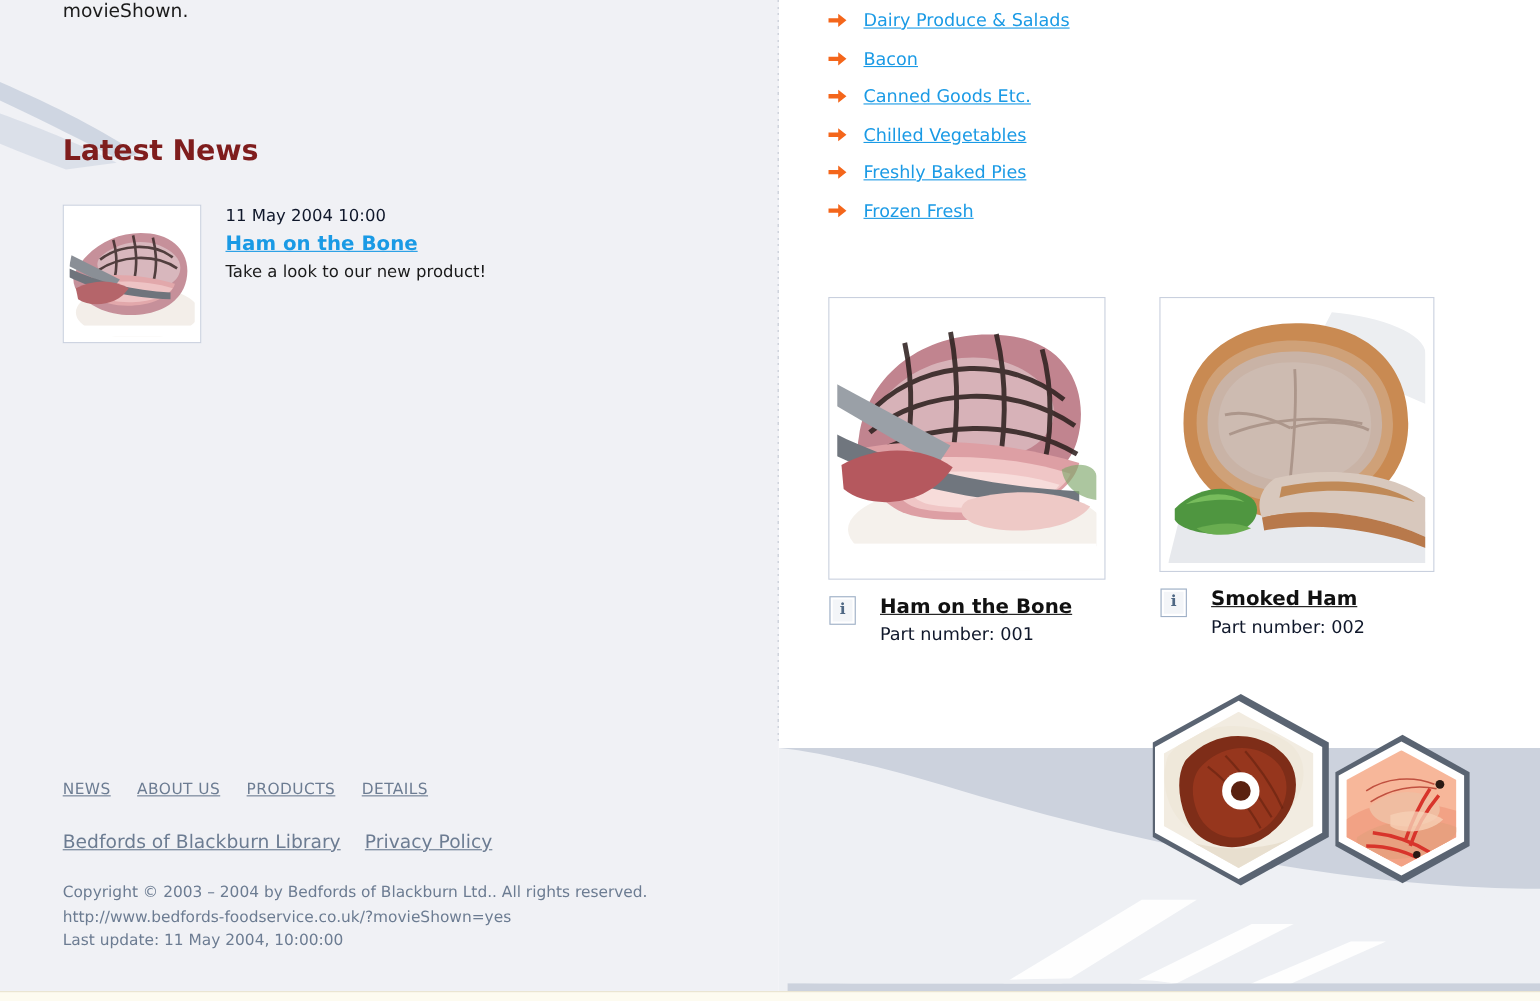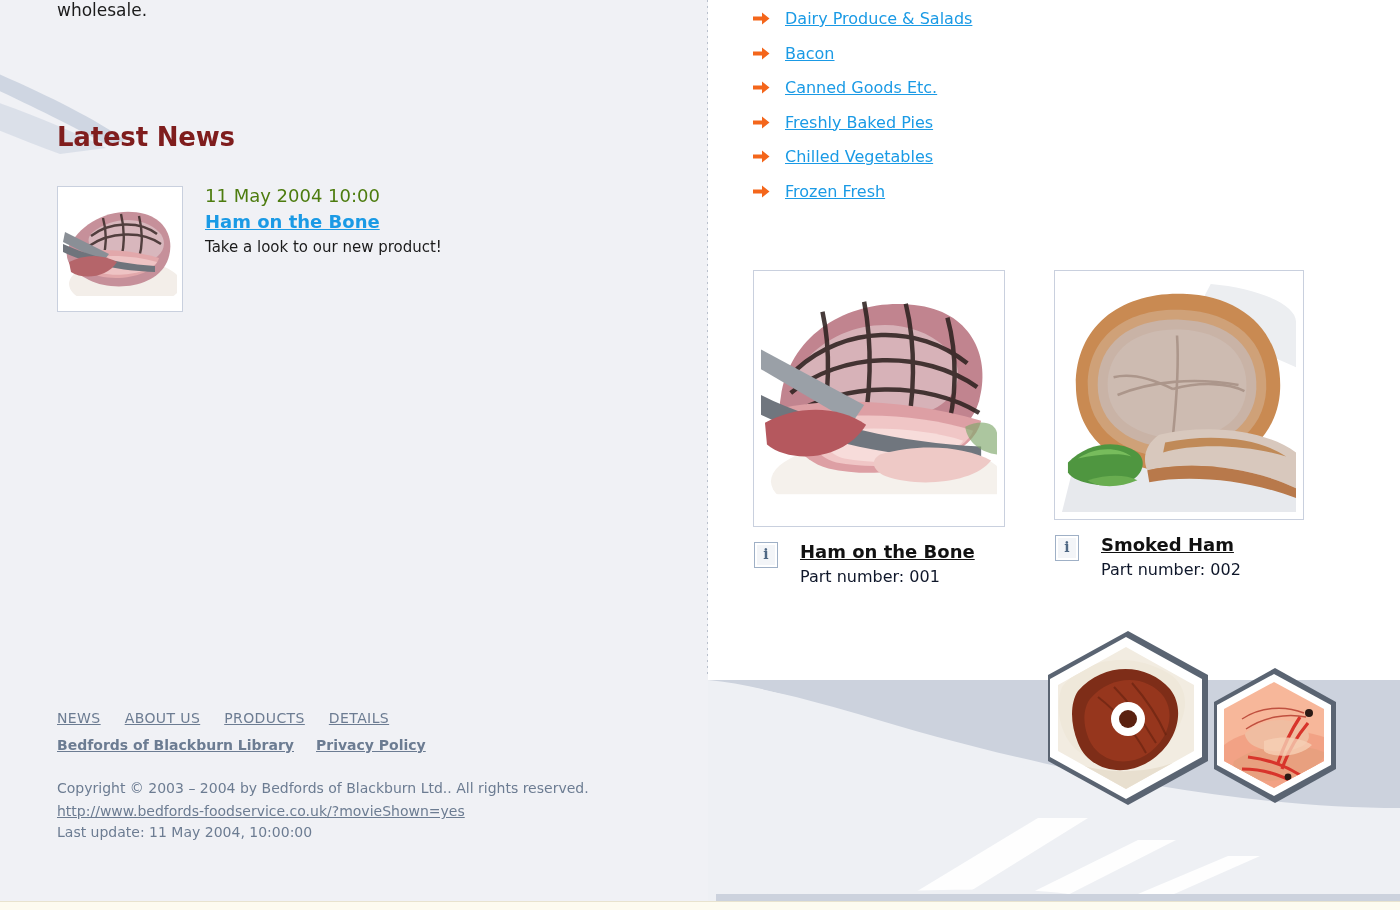--- a/index.html
+++ b/index.html
@@ -33,39 +33,39 @@
   }
 
   .news-item{position:absolute;left:57px;top:186px;width:560px;}
   .news-thumb{
     position:absolute;left:0;top:0;width:126px;height:126px;
     background:#ffffff;border:1px solid #c9d0de;
     box-sizing:border-box;padding:5px;
   }
   .news-thumb .ph{width:100%;height:100%;overflow:hidden;position:relative;}
   .news-body{position:absolute;left:148px;top:0;width:420px;}
-  .news-date{font-size:18px;color:#4d7c0f;line-height:20px;}
+  .news-date{font-size:15px;color:#0f172a;line-height:20px;}
   .news-link{
     display:inline-block;margin-top:5px;
     font-size:18px;font-weight:bold;color:#1a9ae5;
     text-decoration:underline;cursor:pointer;
   }
   .news-desc{margin-top:6px;font-size:15px;color:#1b1b1b;}
 
   
   .footer{position:absolute;left:57px;top:710px;width:600px;}
   .footer-nav{font-size:14px;letter-spacing:0.4px;}
   .footer-nav a{
     color:#6c7c92;text-decoration:underline;margin-right:24px;
     cursor:pointer;
   }
-  .footer-links{margin-top:11px;font-size:14px;font-weight:bold;}
+  .footer-links{margin-top:30px;font-size:17px;}
   .footer-links a{color:#6c7c92;text-decoration:underline;margin-right:22px;cursor:pointer;}
   .copyright{margin-top:24px;font-size:14px;color:#6c7c92;line-height:23px;width:560px;}
-  .copyright a{color:#6c7c92;text-decoration:underline;cursor:pointer;}
+  .copyright a{color:#6c7c92;cursor:pointer;}
   .lastupdate{font-size:14px;color:#6c7c92;margin-top:1px;}
 
   
   .divider{
     position:absolute;left:707px;top:0;width:1px;height:676px;
     background-image:repeating-linear-gradient(to bottom,#b9c0cc 0 2px,transparent 2px 6px);
   }
 
   
   .right-col{
@@ -128,21 +128,21 @@
 
 <div class="page">
 
   <div class="left-col">
 
     <svg class="swoosh" viewBox="0 0 280 130">
       <path d="M0 10 C 80 40 170 80 215 112 L 200 118 C 150 92 60 46 0 26 Z" fill="#c9d1de" opacity="0.85"></path>
       <path d="M0 46 C 70 66 150 96 196 120 L 150 126 C 100 108 48 84 0 68 Z" fill="#d8dee8" opacity="0.9"></path>
     </svg>
 
-    <div class="intro-text">wholesale.</div>
+    <div class="intro-text">movieShown.</div>
 
     <div class="latest-news-title">Latest News</div>
 
     <div class="news-item">
       <div class="news-thumb">
         <div class="ph">
           <svg viewBox="0 0 116 116" width="116" height="116" preserveAspectRatio="none">
             <rect width="116" height="116" fill="#ffffff"></rect>
             <ellipse cx="62" cy="92" rx="56" ry="24" fill="#f3eee9"></ellipse>
             <path d="M4 58 C 18 28 52 14 82 22 C 106 29 112 52 104 70 C 92 96 50 100 26 88 C 10 80 2 70 4 58 Z" fill="#c6909a"></path>
@@ -205,27 +205,27 @@
       <li>
         <svg class="arrow-ico" viewBox="0 0 17 15">
           <path d="M0 5.5 H9 V1.5 L16.5 7.5 L9 13.5 V9.5 H0 Z" fill="#f4661b"></path>
         </svg>
         <a>Canned Goods Etc.</a>
       </li>
       <li>
         <svg class="arrow-ico" viewBox="0 0 17 15">
           <path d="M0 5.5 H9 V1.5 L16.5 7.5 L9 13.5 V9.5 H0 Z" fill="#f4661b"></path>
         </svg>
+        <a>Chilled Vegetables</a>
+      </li>
+      <li>
+        <svg class="arrow-ico" viewBox="0 0 17 15">
+          <path d="M0 5.5 H9 V1.5 L16.5 7.5 L9 13.5 V9.5 H0 Z" fill="#f4661b"></path>
+        </svg>
         <a>Freshly Baked Pies</a>
-      </li>
-      <li>
-        <svg class="arrow-ico" viewBox="0 0 17 15">
-          <path d="M0 5.5 H9 V1.5 L16.5 7.5 L9 13.5 V9.5 H0 Z" fill="#f4661b"></path>
-        </svg>
-        <a>Chilled Vegetables</a>
       </li>
       <li>
         <svg class="arrow-ico" viewBox="0 0 17 15">
           <path d="M0 5.5 H9 V1.5 L16.5 7.5 L9 13.5 V9.5 H0 Z" fill="#f4661b"></path>
         </svg>
         <a>Frozen Fresh</a>
       </li>
     </ul>
 
     <div class="products">

